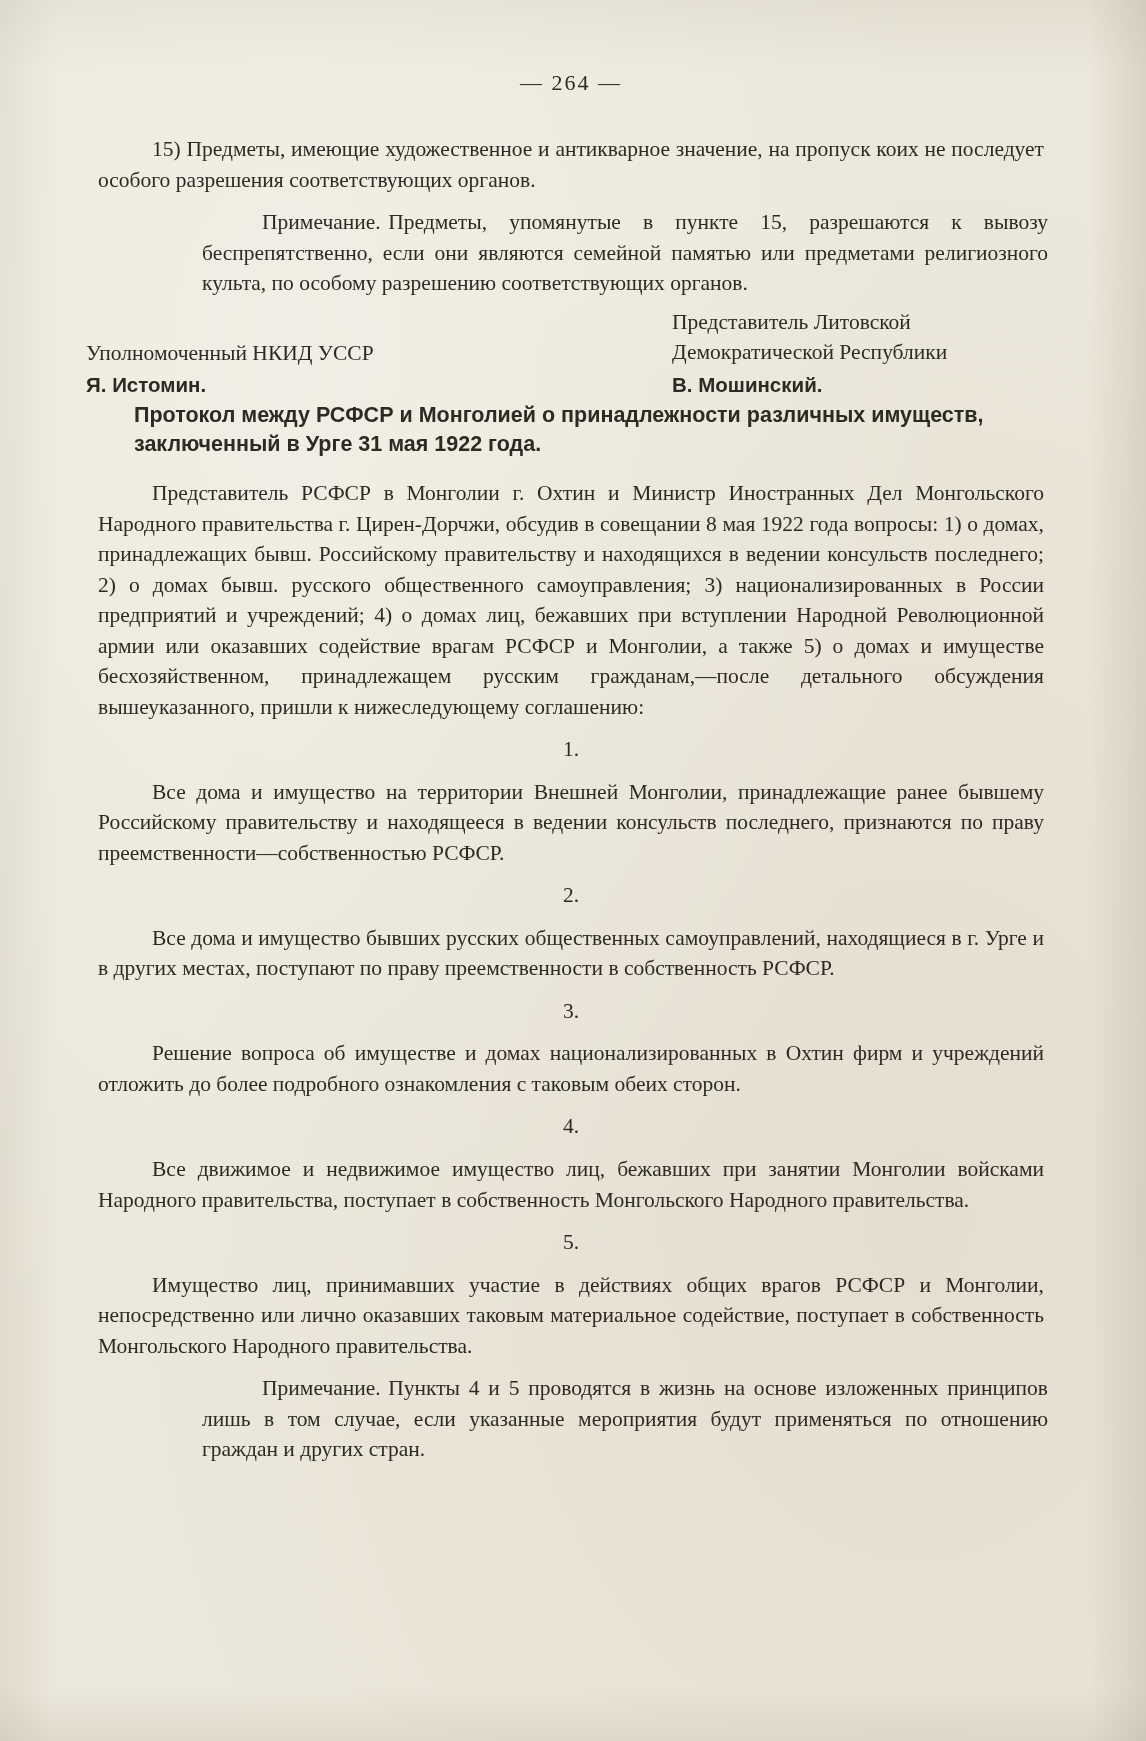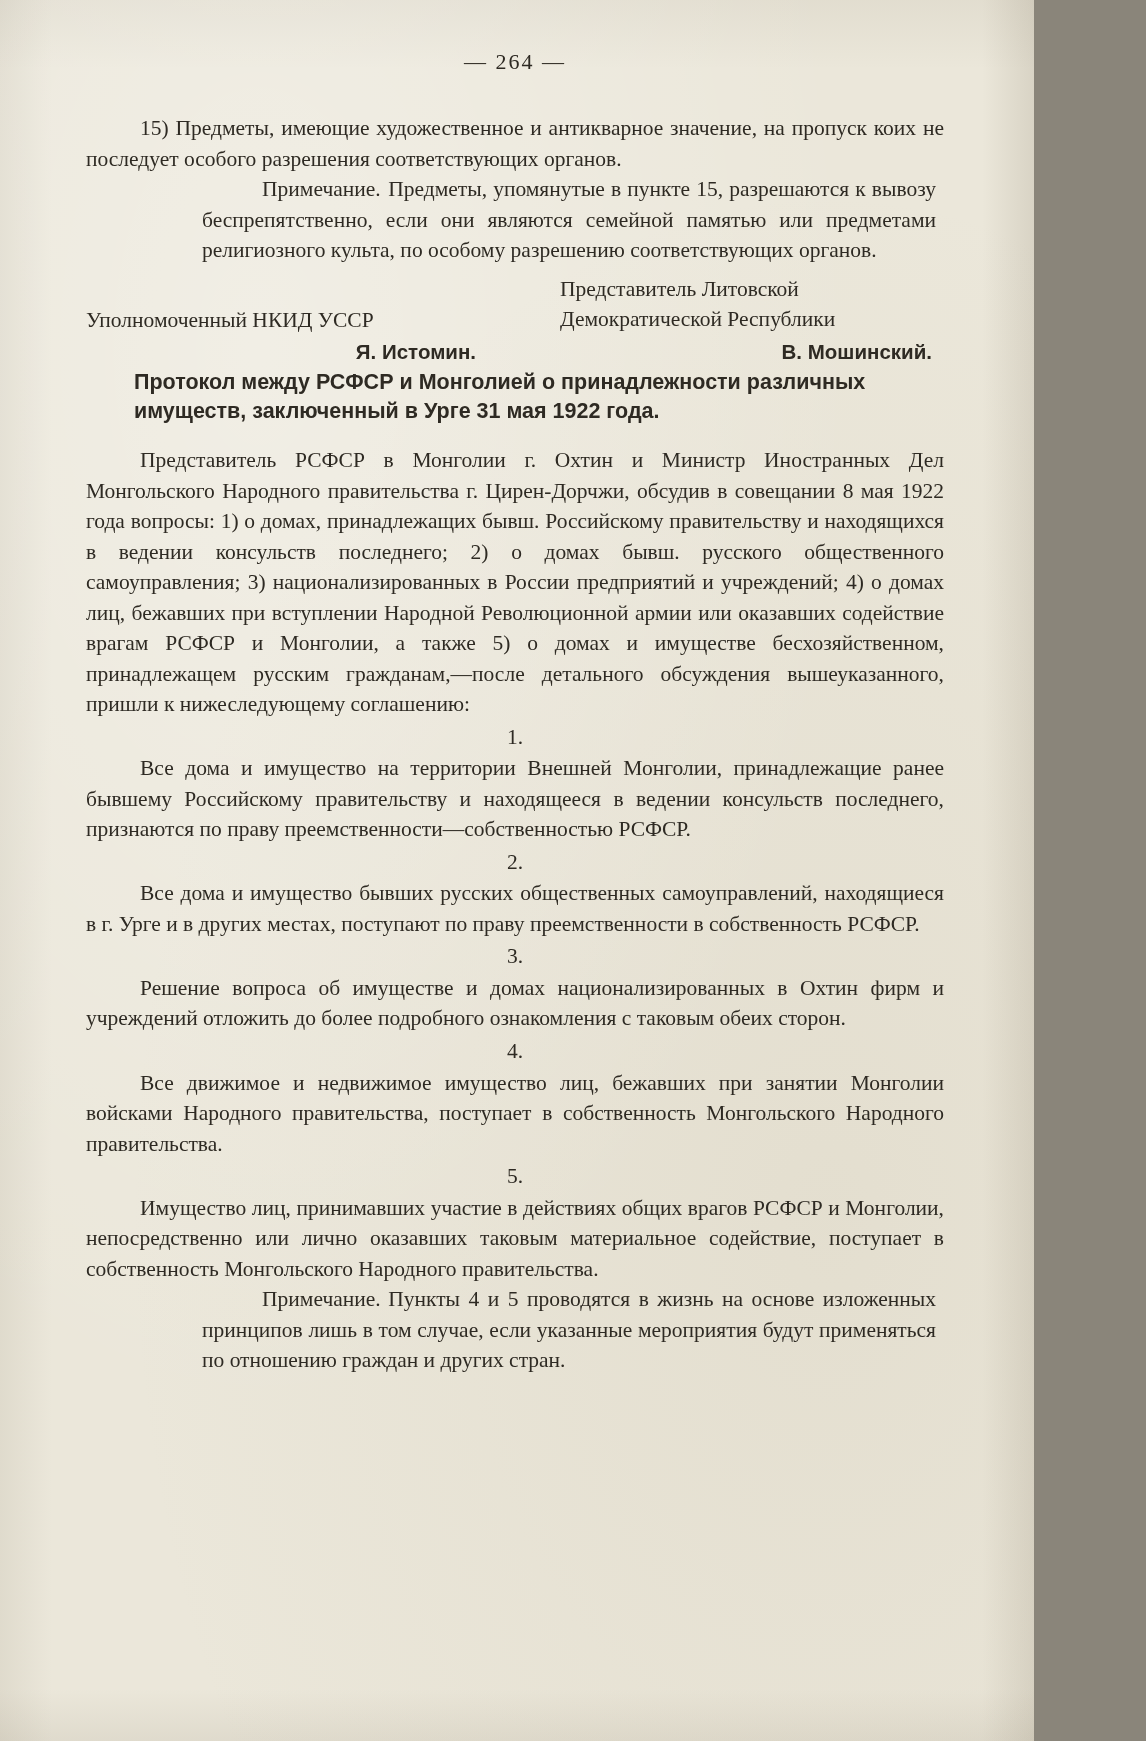--- a/index.html
+++ b/index.html
@@ -2,45 +2,45 @@
 <html><head>
 <meta charset="utf-8">
 <style>
   html, body {
     margin: 0;
     padding: 0;
     background: #8a857a;
   }
   .page {
     position: relative;
-    width: 1034px;
+    width: 1146px;
     height: 1741px;
     box-sizing: border-box;
     margin: 0;
-    padding: 42px 90px 30px 86px;
+    padding: 63px 90px 30px 86px;
     background-color: #ebe7da;
     background-image:
       radial-gradient(ellipse at 25% 20%, rgba(255,255,255,0.30), rgba(255,255,255,0) 55%),
       radial-gradient(ellipse at 80% 70%, rgba(182,170,142,0.14), rgba(0,0,0,0) 60%),
       linear-gradient(90deg, rgba(120,108,86,0.10) 0%, rgba(0,0,0,0) 5%, rgba(0,0,0,0) 95%, rgba(120,108,86,0.16) 100%),
       linear-gradient(180deg, rgba(120,108,86,0.08) 0%, rgba(0,0,0,0) 4%, rgba(0,0,0,0) 97%, rgba(120,108,86,0.10) 100%);
     color: #2e2a23;
     font-family: "Liberation Serif", "DejaVu Serif", serif;
     font-size: 21.5px;
     line-height: 1.42;
     overflow: hidden;
   }
   .page-number {
     text-align: center;
     font-size: 22px;
     letter-spacing: 2px;
     margin: 4px 0 36px 0;
   }
   p.body {
-    margin: 0;
+    margin: 12px;
     text-align: justify;
   }
   .indent { text-indent: 54px; }
   .note {
     margin: 0 8px 0 116px;
     text-align: justify;
     text-indent: 60px;
   }
   .note-lead {
     margin-right: 0.35em;
@@ -48,21 +48,21 @@
   .signatures {
     display: flex;
     justify-content: space-between;
     align-items: flex-start;
     margin: 8px 0 2px 0;
   }
   .sig-col-left { width: 390px; margin-top: 31px; }
   .sig-col-right { width: 372px; margin-right: 12px; }
   .sig-title { text-align: left; }
   .sig-name {
-    text-align: right;
+    text-align: left;
     font-family: "Liberation Sans", sans-serif;
     font-weight: 700;
     font-size: 20.5px;
     margin-top: 2px;
   }
   .doc-number {
     text-align: center;
     font-size: 34px;
     font-weight: 400;
     margin: 18px 0 12px 0;

